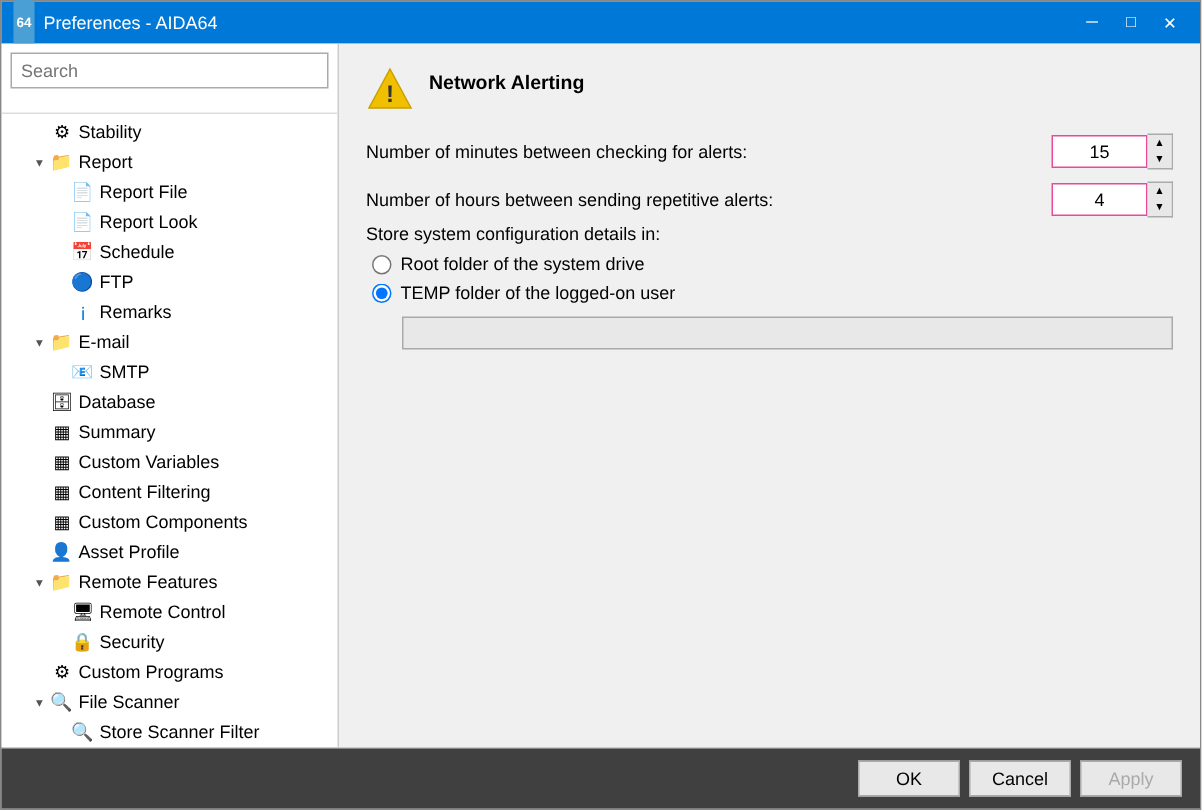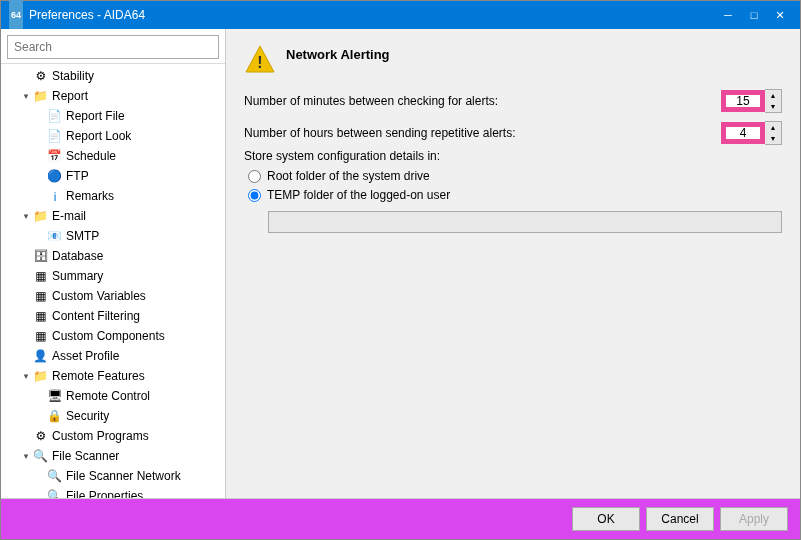--- a/index.html
+++ b/index.html
@@ -68,21 +68,21 @@
     }
     .left-panel {
       width: 225px;
       background: white;
       border-right: 1px solid #ccc;
       display: flex;
       flex-direction: column;
       overflow: hidden;
     }
     .search-box {
-      padding: 6px 6px 4px 6px;
+      padding: 6px 6px 16px 6px;
       border-bottom: 1px solid #ddd;
     }
     .search-input {
       width: 100%;
       height: 24px;
       border: 1px solid #aaa;
       padding: 2px 6px;
       font-size: 12px;
       outline: none;
     }
@@ -165,23 +165,23 @@
     }
     .form-row label {
       flex: 1;
       font-size: 12px;
     }
     .spinner-group {
       display: flex;
       align-items: center;
     }
     .spinner-input {
-      width: 44px;
+      width: 64px;
       height: 22px;
-      border: 5px solid #ec4899;
+      border: 1px solid #ec4899;
       text-align: center;
       font-size: 12px;
       outline: none;
       padding: 0 2px;
     }
     .spinner-btns {
       display: flex;
       flex-direction: column;
       border: 1px solid #aaa;
       border-left: none;
@@ -230,21 +230,21 @@
       margin-left: 20px;
       width: calc(100% - 20px);
     }
     .bottom-bar {
       display: flex;
       justify-content: flex-end;
       align-items: center;
       gap: 6px;
       padding: 8px 12px;
       border-top: 1px solid #ccc;
-      background: #d946ef;
+      background: #404040;
     }
     .btn {
       min-width: 68px;
       height: 24px;
       border: 1px solid #aaa;
       background: #e8e8e8;
       font-size: 12px;
       cursor: pointer;
       padding: 2px 10px;
     }
@@ -384,21 +384,21 @@
         </div>
 
         <div class="tree-item indent-1">
           <span class="expand-icon">▾</span>
           <span class="tree-icon">🔍</span>
           <span class="tree-label">File Scanner</span>
         </div>
         <div class="tree-item indent-2">
           <span class="expand-icon"></span>
           <span class="tree-icon">🔍</span>
-          <span class="tree-label">File Scanner Network</span>
+          <span class="tree-label">Store Scanner Filter</span>
         </div>
         <div class="tree-item indent-2">
           <span class="expand-icon"></span>
           <span class="tree-icon">🔍</span>
           <span class="tree-label">File Properties</span>
         </div>
 
       </div>
     </div>
 

